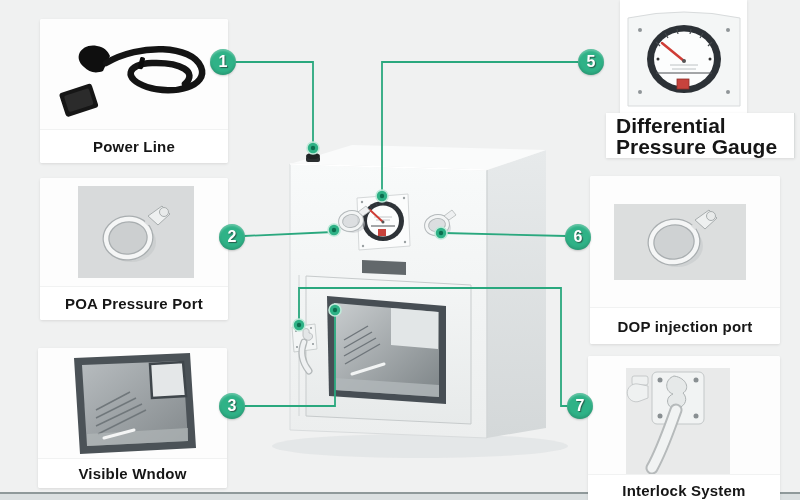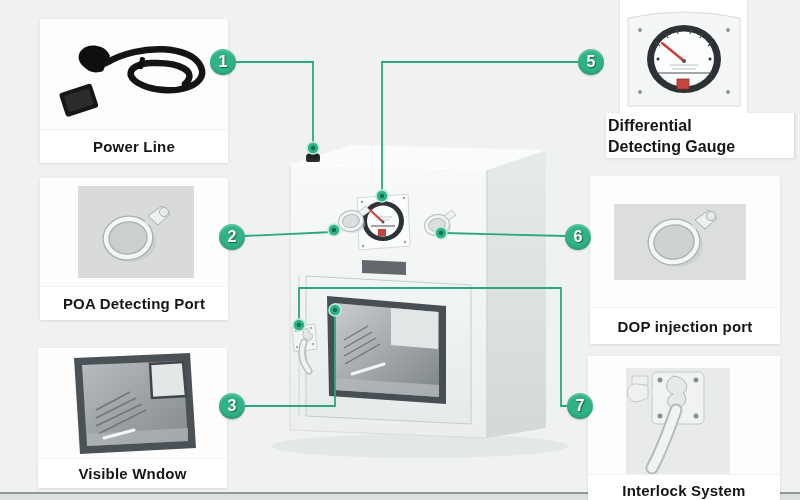--- a/index.html
+++ b/index.html
@@ -22,22 +22,22 @@
     font-weight:bold;font-size:15px;color:#161616;letter-spacing:.2px;
   }
   .plain-band{
     position:absolute;background:#ffffff;z-index:4;
     box-shadow:0 1px 3px rgba(0,0,0,.10);
     font-weight:bold;color:#161616;
   }
   
   .gauge-img{position:absolute;left:620px;top:0;width:127px;height:113px;background:#ffffff;
     box-shadow:0 1px 3px rgba(0,0,0,.10);z-index:4;display:flex;align-items:center;justify-content:center;}
-  .gauge-band{left:606px;top:113px;width:189px;height:45px;font-size:16px;line-height:21px;
-    padding:2px 0 0 2px;box-sizing:border-box;border-right:1px solid #d9dcdc;}
+  .gauge-band{left:606px;top:113px;width:189px;height:45px;font-size:21px;line-height:21px;
+    padding:2px 0 0 10px;box-sizing:border-box;border-right:1px solid #d9dcdc;}
   
   .num{
     position:absolute;width:26px;height:26px;border-radius:50%;
     background:#2fb287;color:#ffffff;font-weight:bold;font-size:16px;
     display:flex;align-items:center;justify-content:center;
     text-shadow:1px 1px 1px rgba(35,35,35,.6);
     box-shadow:inset 0 -2px 3px rgba(0,0,0,.14), inset 0 2px 2px rgba(255,255,255,.25), 0 1px 2px rgba(0,0,0,.18);
     z-index:6;
   }
   .overlay{position:absolute;left:0;top:0;z-index:3;}
@@ -209,21 +209,21 @@
       <svg width="188" height="108" viewBox="0 0 188 108">
         <rect x="38" y="8" width="116" height="92" fill="#d8dadb"></rect>
         <ellipse cx="91" cy="64" rx="25" ry="20" fill="#c2c6c7" opacity="0.55"></ellipse>
         <ellipse cx="88" cy="60" rx="22" ry="19" fill="none" stroke="#a9aeb0" stroke-width="7" transform="rotate(-8 88 60)"></ellipse>
         <ellipse cx="88" cy="60" rx="22" ry="19" fill="none" stroke="#f5f6f6" stroke-width="4.5" transform="rotate(-8 88 60)"></ellipse>
         <line x1="106" y1="46" x2="113" y2="39" stroke="#d8dadb" stroke-width="5"></line>
         <path d="M108,38 l14,-10 l8,8 l-12,11 z" fill="#eef0f0" stroke="#a8adae" stroke-width="1"></path>
         <circle cx="124" cy="34" r="4.5" fill="#e8eaea" stroke="#a8adae" stroke-width="1"></circle>
       </svg>
     </div>
-    <div class="label" style="height:34px">POA Detecting Port</div>
+    <div class="label" style="height:34px">POA Pressure Port</div>
   </div>
 
   <div class="card" style="left:38px;top:348px;width:189px;height:140px">
     <div class="img">
       <svg width="189" height="110" viewBox="0 0 189 110">
         <polygon points="36,10 152,5 158,100 42,106" fill="#4b5257"></polygon>
         <polygon points="44,17 145,13 150,93 49,98" fill="url(#gGlass2)"></polygon>
         <defs>
           <linearGradient id="gGlass2" x1="0" y1="0" x2="1" y2="1">
             <stop offset="0" stop-color="#b7bcbf"></stop>
@@ -266,21 +266,21 @@
       <line x1="48" y1="63" x2="76" y2="63" stroke="#b7bbbd" stroke-width="0.9"></line>
       <line x1="50" y1="67" x2="74" y2="67" stroke="#b7bbbd" stroke-width="0.9"></line>
       <line x1="34" y1="71" x2="90" y2="71" stroke="#4a4f53" stroke-width="1"></line>
       <line x1="62" y1="59" x2="40" y2="41" stroke="#cf3d36" stroke-width="2.5" stroke-linecap="round"></line>
       <circle cx="62" cy="59" r="2" fill="#555"></circle>
       <rect x="55" y="77" width="12" height="10" fill="#c7433d" stroke="#8e2e29" stroke-width="0.8"></rect>
     </svg>
   </div>
   <div class="plain-band gauge-band">
     <span style="display:block">Differential</span>
-    <span style="display:block">Detecting Gauge</span>
+    <span style="display:block">Pressure Gauge</span>
   </div>
 
   <div class="card" style="left:590px;top:176px;width:190px;height:168px">
     <div class="img">
       <svg width="190" height="108" viewBox="0 0 190 108">
         <rect x="24" y="16" width="132" height="76" fill="#dcdede"></rect>
         <ellipse cx="87" cy="58" rx="26" ry="21" fill="#c5c9ca" opacity="0.55"></ellipse>
         <ellipse cx="84" cy="54" rx="23" ry="20" fill="none" stroke="#a9aeb0" stroke-width="7" transform="rotate(-8 84 54)"></ellipse>
         <ellipse cx="84" cy="54" rx="23" ry="20" fill="none" stroke="#f5f6f6" stroke-width="4.5" transform="rotate(-8 84 54)"></ellipse>
         <line x1="103" y1="40" x2="110" y2="33" stroke="#dcdede" stroke-width="5"></line>

